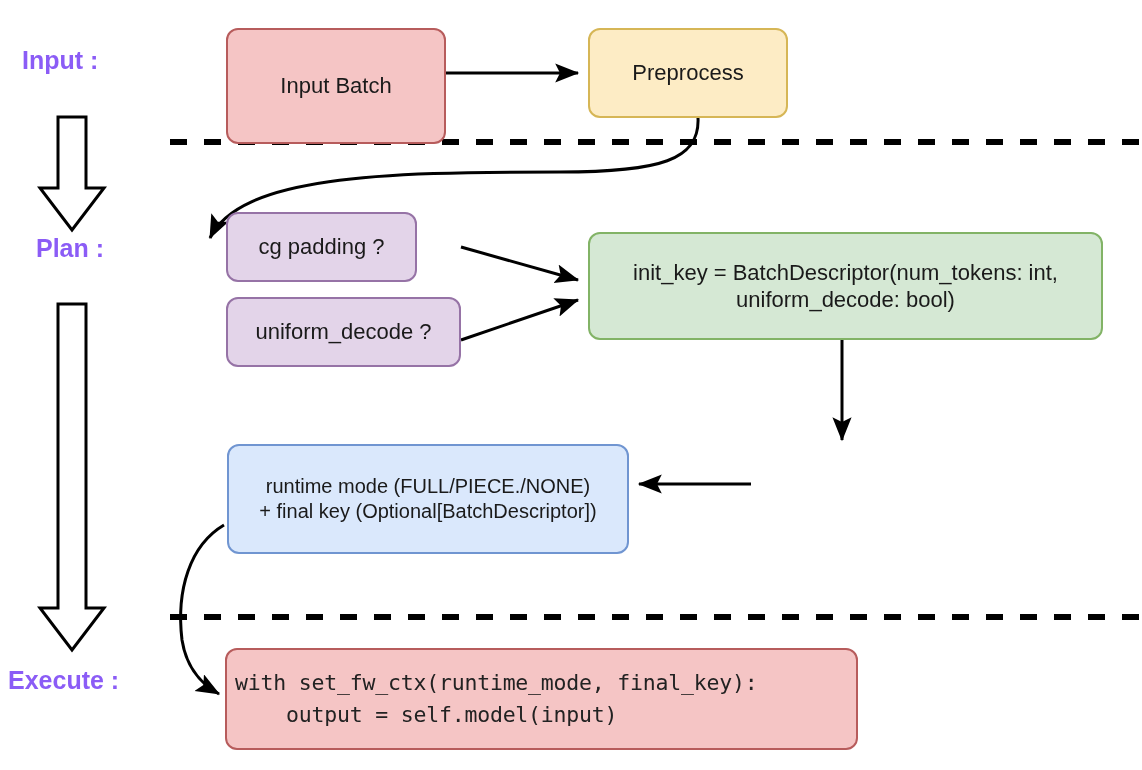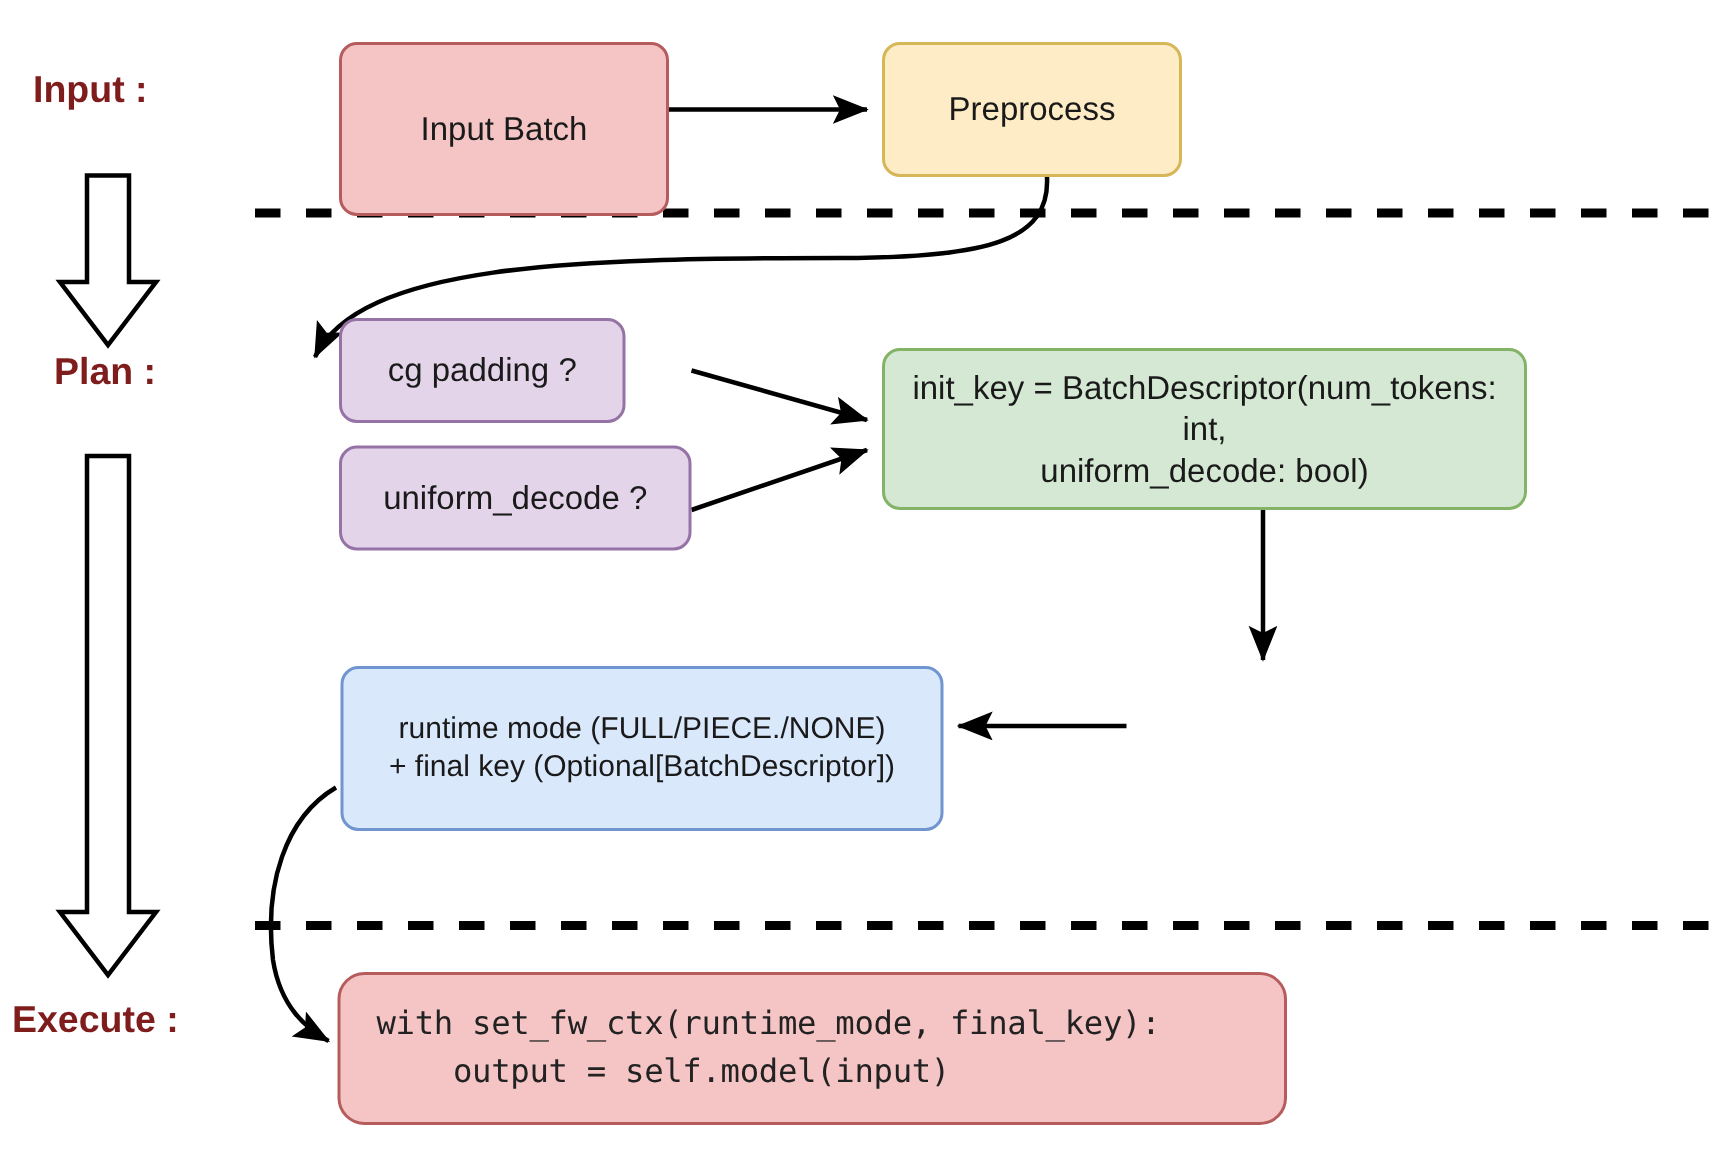--- a/index.html
+++ b/index.html
@@ -23,21 +23,21 @@
     top: 0;
     width: 1142px;
     height: 770px;
     pointer-events: none;
   }
   .stage-label {
     position: absolute;
     font-family: "Liberation Sans", sans-serif;
     font-weight: bold;
     font-size: 25px;
-    color: #7f1d1d;
+    color: #8b5cf6;
     white-space: nowrap;
     letter-spacing: 0px;
   }
   .node {
     position: absolute;
     box-sizing: border-box;
     border-radius: 12px;
     border-width: 2px;
     border-style: solid;
     display: flex;
@@ -50,24 +50,23 @@
     line-height: 1.25;
     padding: 4px 8px;
   }
   .node-text { display: block; white-space: pre-line; }
   .node.code {
     justify-content: flex-start;
     align-items: center;
     font-family: "DejaVu Sans Mono", "Liberation Mono", monospace;
     font-size: 21.5px;
     line-height: 1.5;
-    padding-left: 24px;
+    padding-left: 8px;
     letter-spacing: -0.2px;
     color: #222222;
-    border-radius: 18px;
   }
   .node.code .node-text { text-align: left; white-space: pre; }
 </style>
 </head>
 <body>
 
 <div id="canvas">
 
   <svg id="edges" viewBox="0 0 1142 770" xmlns="http://www.w3.org/2000/svg">
     <defs>
@@ -111,21 +110,21 @@
   </div>
 
   <div class="node" style="left:226px; top:212px; width:191px; height:70px; background:#E3D4E9; border-color:#9673A6; font-size:22px;">
     <span class="node-text">cg padding ?</span>
   </div>
 
   <div class="node" style="left:226px; top:297px; width:235px; height:70px; background:#E3D4E9; border-color:#9673A6; font-size:22px;">
     <span class="node-text">uniform_decode ?</span>
   </div>
 
-  <div class="node" style="left:588px; top:232px; width:430px; height:108px; background:#D5E8D4; border-color:#82B366; font-size:22px;">
+  <div class="node" style="left:588px; top:232px; width:515px; height:108px; background:#D5E8D4; border-color:#82B366; font-size:22px;">
     <span class="node-text">init_key = BatchDescriptor(num_tokens: int,
 uniform_decode: bool)</span>
   </div>
 
 
 
   <div class="node" style="left:227px; top:444px; width:402px; height:110px; background:#DAE8FC; border-color:#7095D1; font-size:20px;">
     <span class="node-text">runtime mode (FULL/PIECE./NONE)
 + final key (Optional[BatchDescriptor])</span>
   </div>

